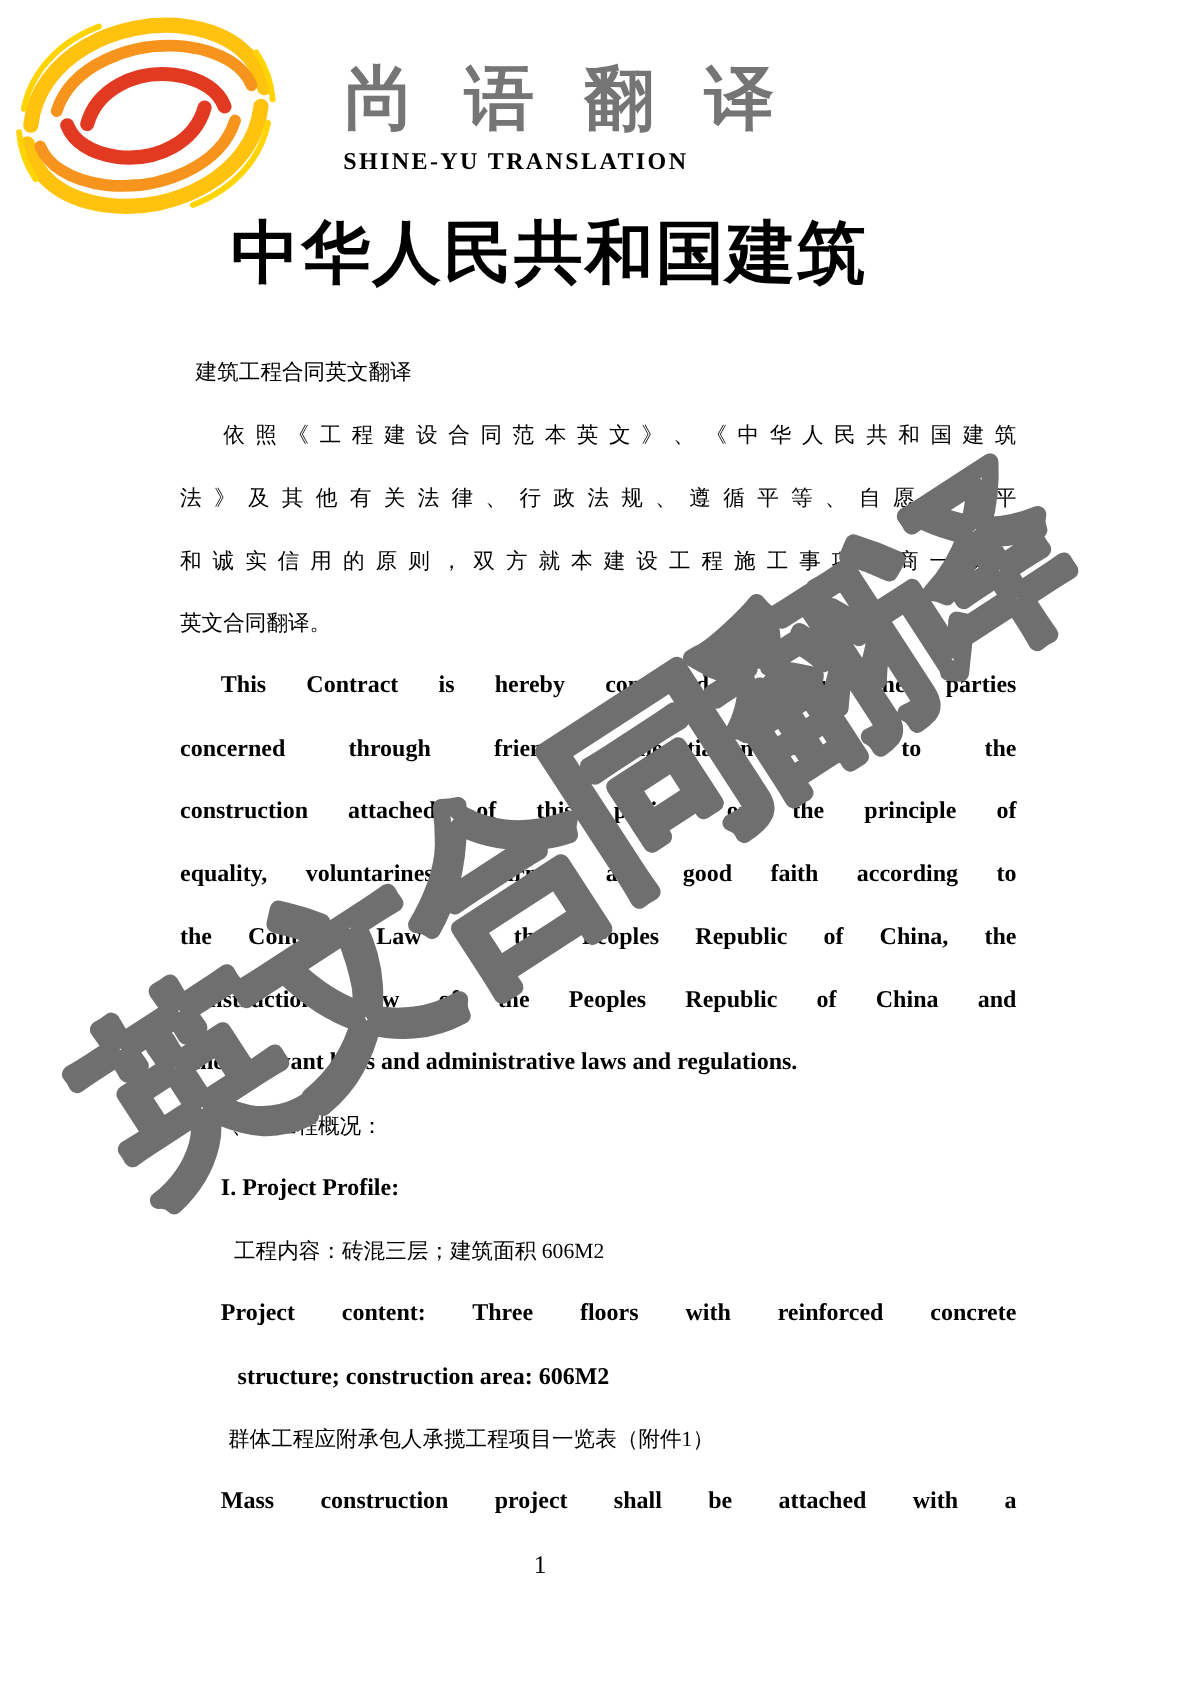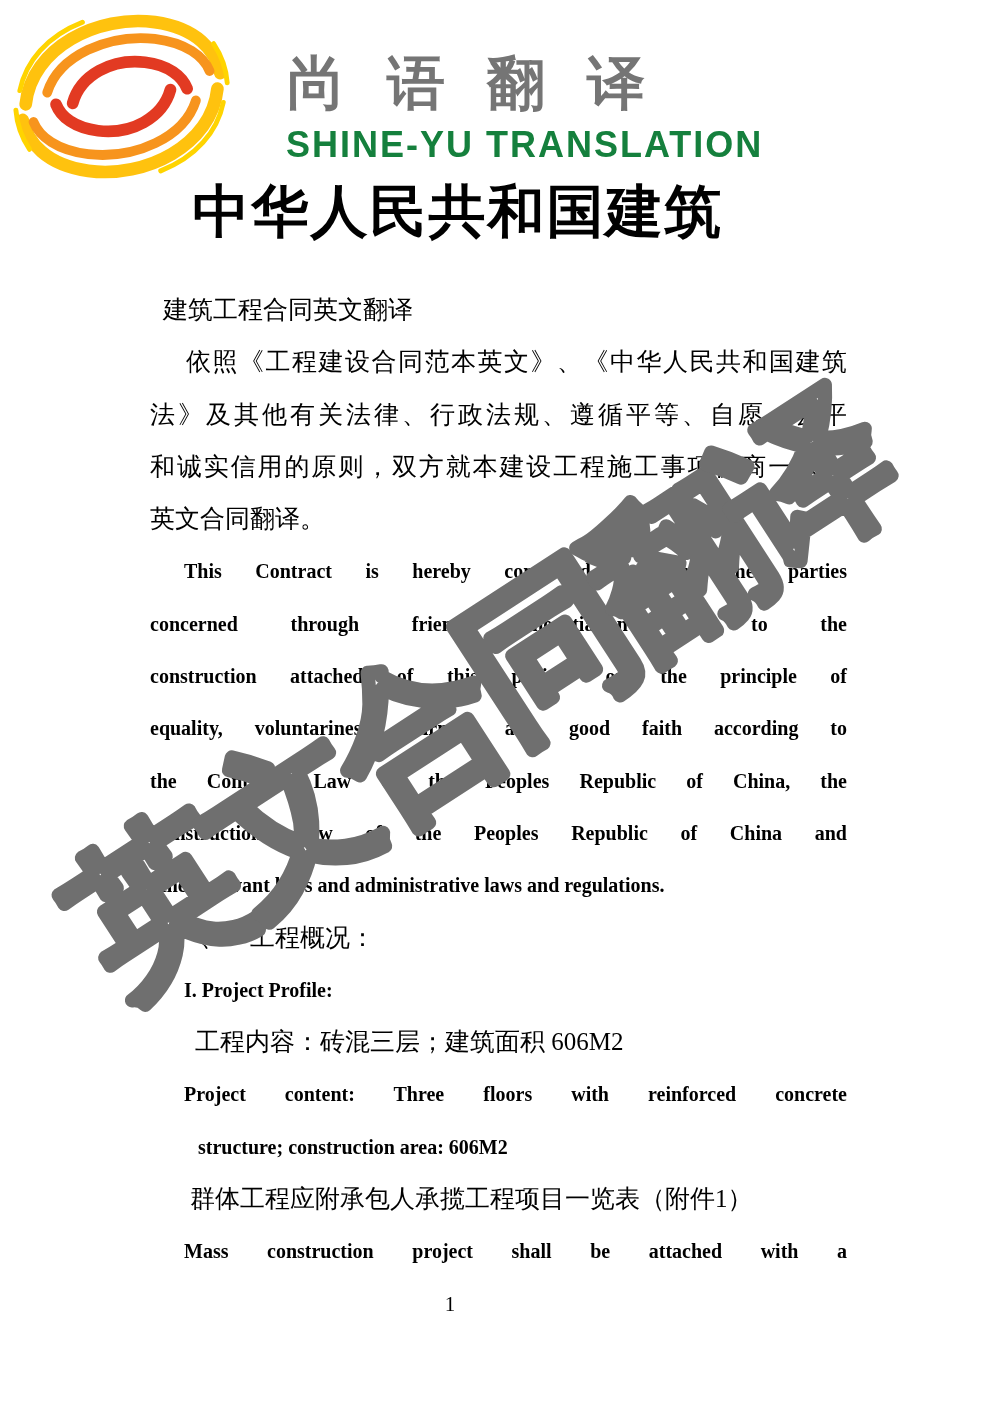--- a/index.html
+++ b/index.html
@@ -14,42 +14,42 @@
   
   .logo-swirl{position:absolute;left:12px;top:6px;width:225px;height:182px;}
   .logo-zh{
     position:absolute;left:287px;top:44px;
     font-family:"Liberation Sans", sans-serif;
     font-size:58px;font-weight:bold;color:#757575;
     letter-spacing:42px;white-space:nowrap;line-height:78px;
   }
   .logo-en{
     position:absolute;left:286px;top:124px;
-    font-family:Liberation Sans, sans-serif;
-    font-size:36px;font-weight:bold;color:#15803d;
+    font-family:Liberation Serif, serif;
+    font-size:20px;font-weight:bold;color:#000000;
     letter-spacing:2px;white-space:nowrap;
   }
   
   .doc-title{
     position:absolute;top:172px;left:0;width:100%;
     text-align:center;text-indent:16px;
     font-size:57px;font-weight:bold;letter-spacing:2px;
     line-height:80px;white-space:nowrap;
   }
   
   .doc-body{
     position:absolute;left:150px;top:284px;width:697px;
     z-index:1;
   }
   .line{
     width:100%;box-sizing:border-box;
     line-height:52.3px;height:52.3px;
     white-space:nowrap;
   }
-  .line.zh{font-size:25px;font-weight:normal;}
+  .line.zh{font-size:18px;font-weight:normal;}
   .line.en{font-size:20px;font-weight:bold;}
   .line.stretch{
     white-space:normal;
     text-align:justify;
     text-align-last:justify;
   }
   
   .watermark-layer{
     position:absolute;left:0;top:0;width:993px;height:1404px;
     z-index:5;pointer-events:none;

